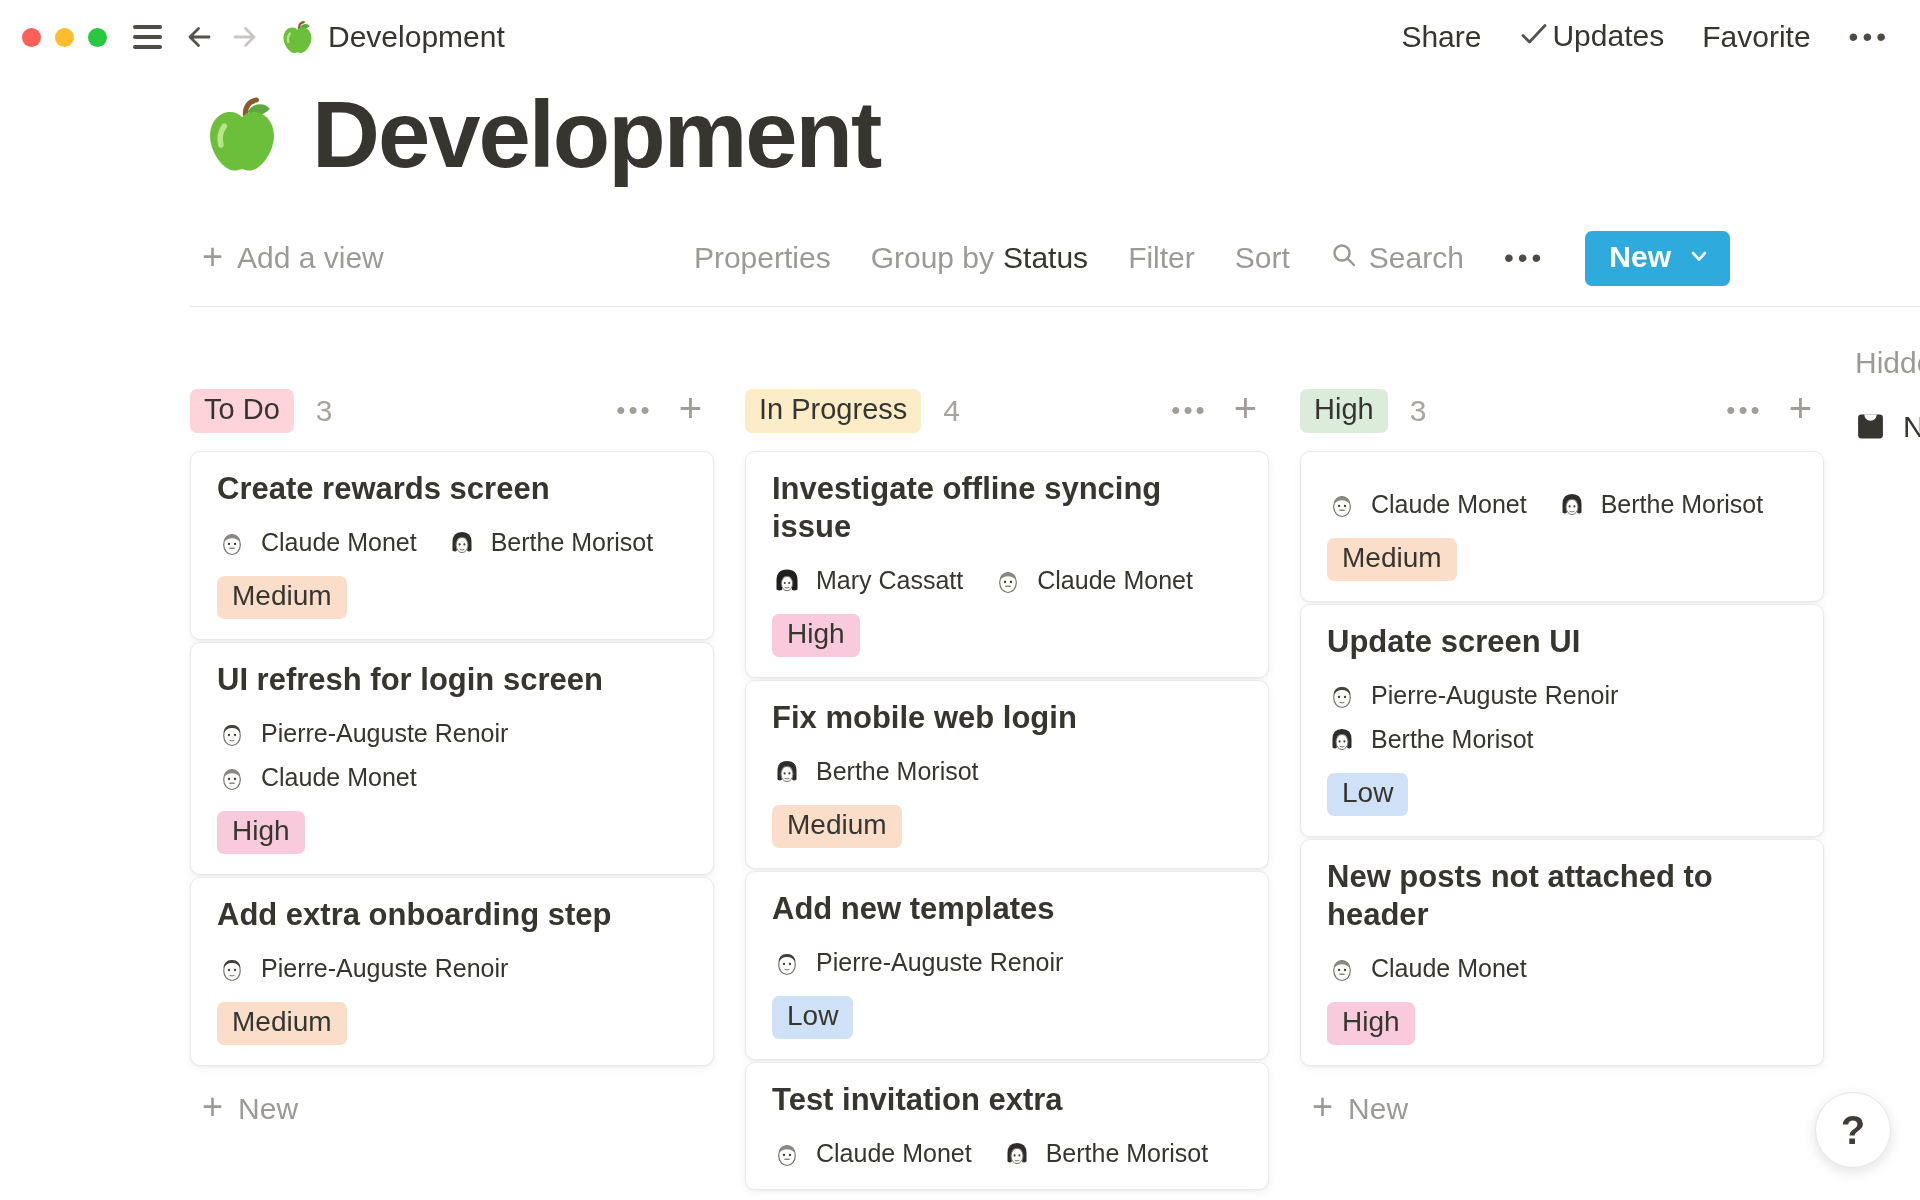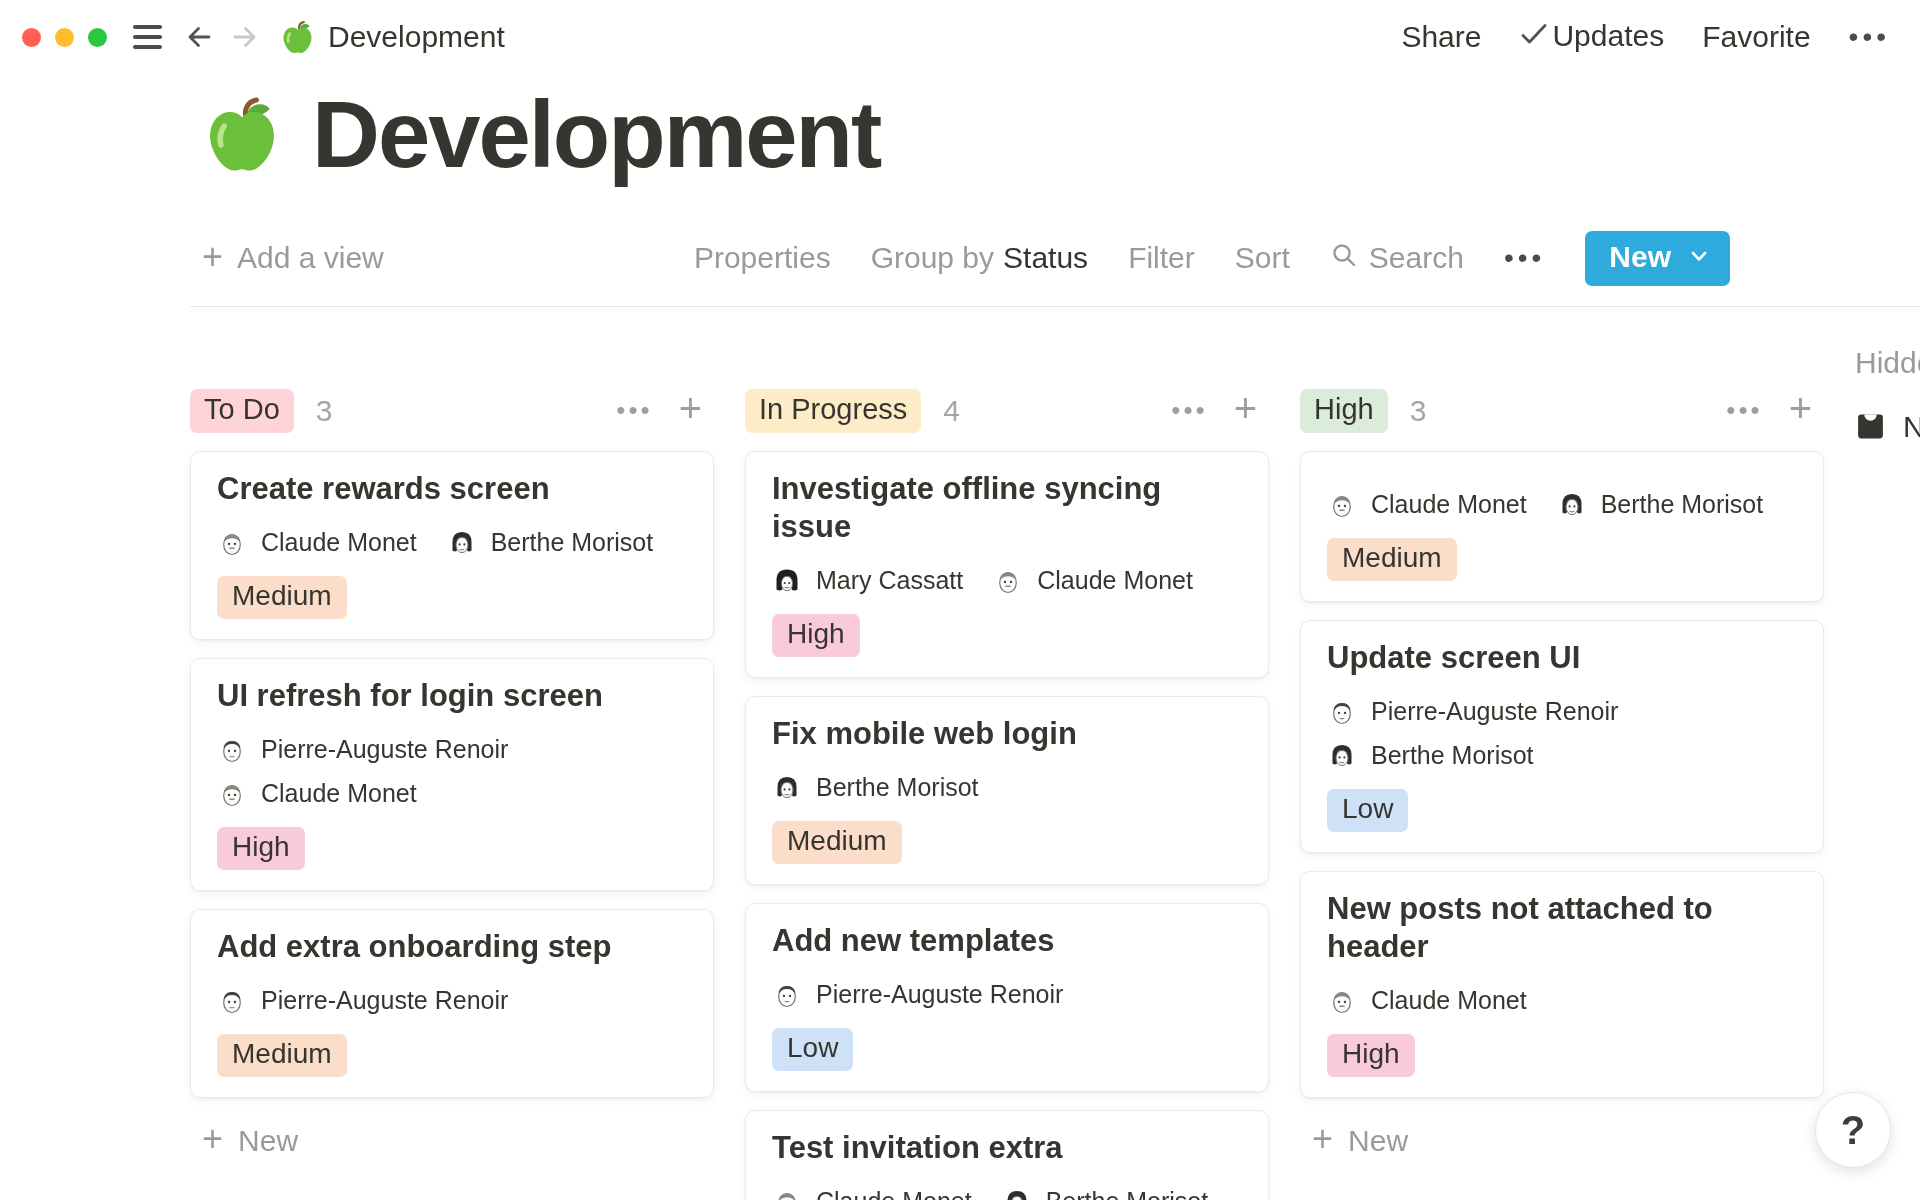--- a/index.html
+++ b/index.html
@@ -45,21 +45,21 @@
 
   
   .board { display:flex; gap:31px; padding-left:190px; margin-top:34px; align-items:flex-start; }
   .board-column { width:524px; flex:none; }
   .col-header { display:flex; align-items:center; padding-right:12px;margin-top:48px; }
   .col-badge { font-size:29px; padding:4px 14px 7px; border-radius:7px; cursor:pointer; white-space:nowrap; }
   .col-count { margin-left:22px; font-size:30px; color:#a8a5a1; }
   .col-actions { margin-left:auto; display:flex; align-items:center; gap:26px; color:#a19e9a; }
   .col-more { letter-spacing:3px; font-size:26px; cursor:pointer; }
   .col-plus { font-size:40px; font-weight:300; line-height:1; margin-top:-5px; cursor:pointer; }
-  .cards { margin-top:18px; display:flex; flex-direction:column; gap:18px; }
+  .cards { margin-top:18px; display:flex; flex-direction:column; gap:2px; }
   .card { border:1px solid #ebeae8; border-radius:10px; background:#fff; cursor:pointer;
           box-shadow:0 3px 10px rgba(15,15,15,.05), 0 1px 2px rgba(15,15,15,.04);
           padding:18px 26px 20px; }
   .card-title { font-size:31px; font-weight:bold; line-height:38px; }
   .assignee-row { display:flex; align-items:center; gap:30px; margin-top:20px; }
   .assignee-row + .assignee-row { margin-top:14px; }
   .assignee { display:flex; gap:14px; font-size:25px; }
   .avatar { width:30px; height:30px; flex:none; }
   .avatar svg { display:block; width:30px; height:30px; }
   .tag { display:inline-block; margin-top:18px; font-size:28px; padding:4px 15px 7px; border-radius:7px; }

